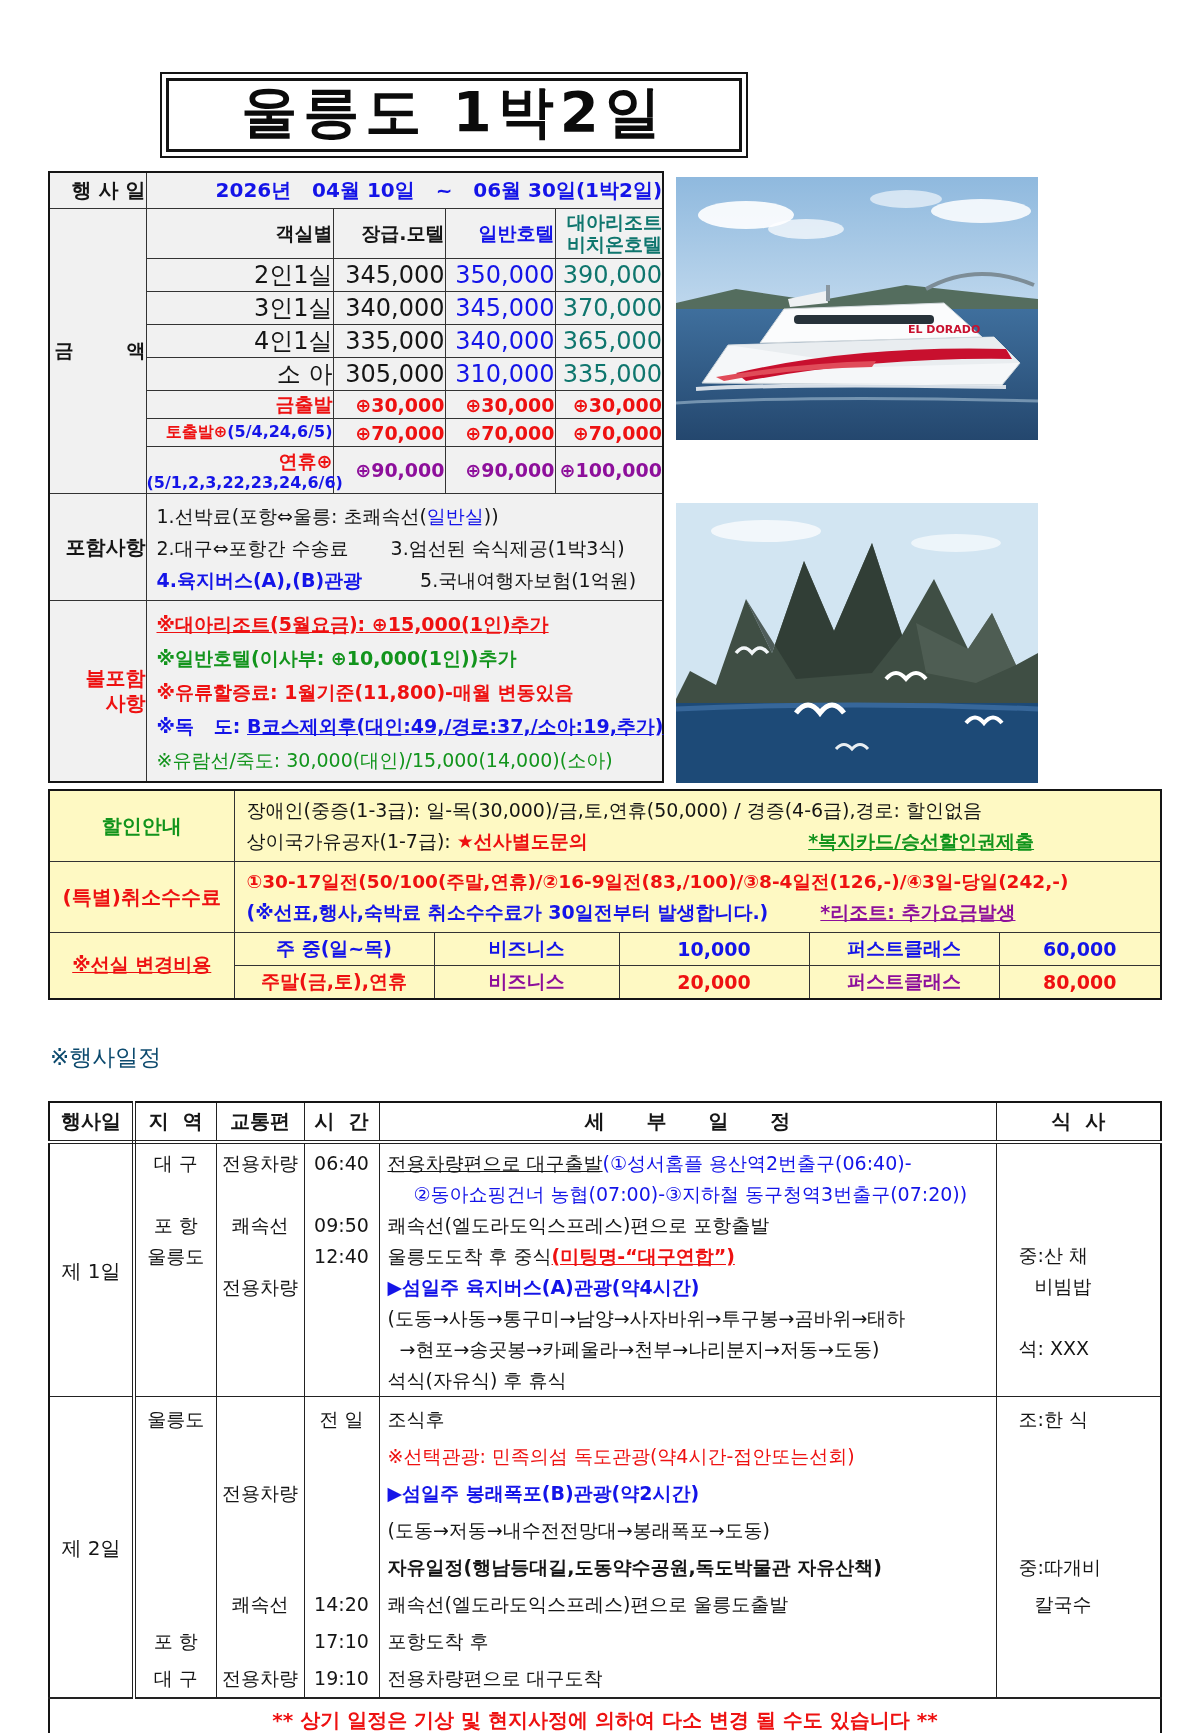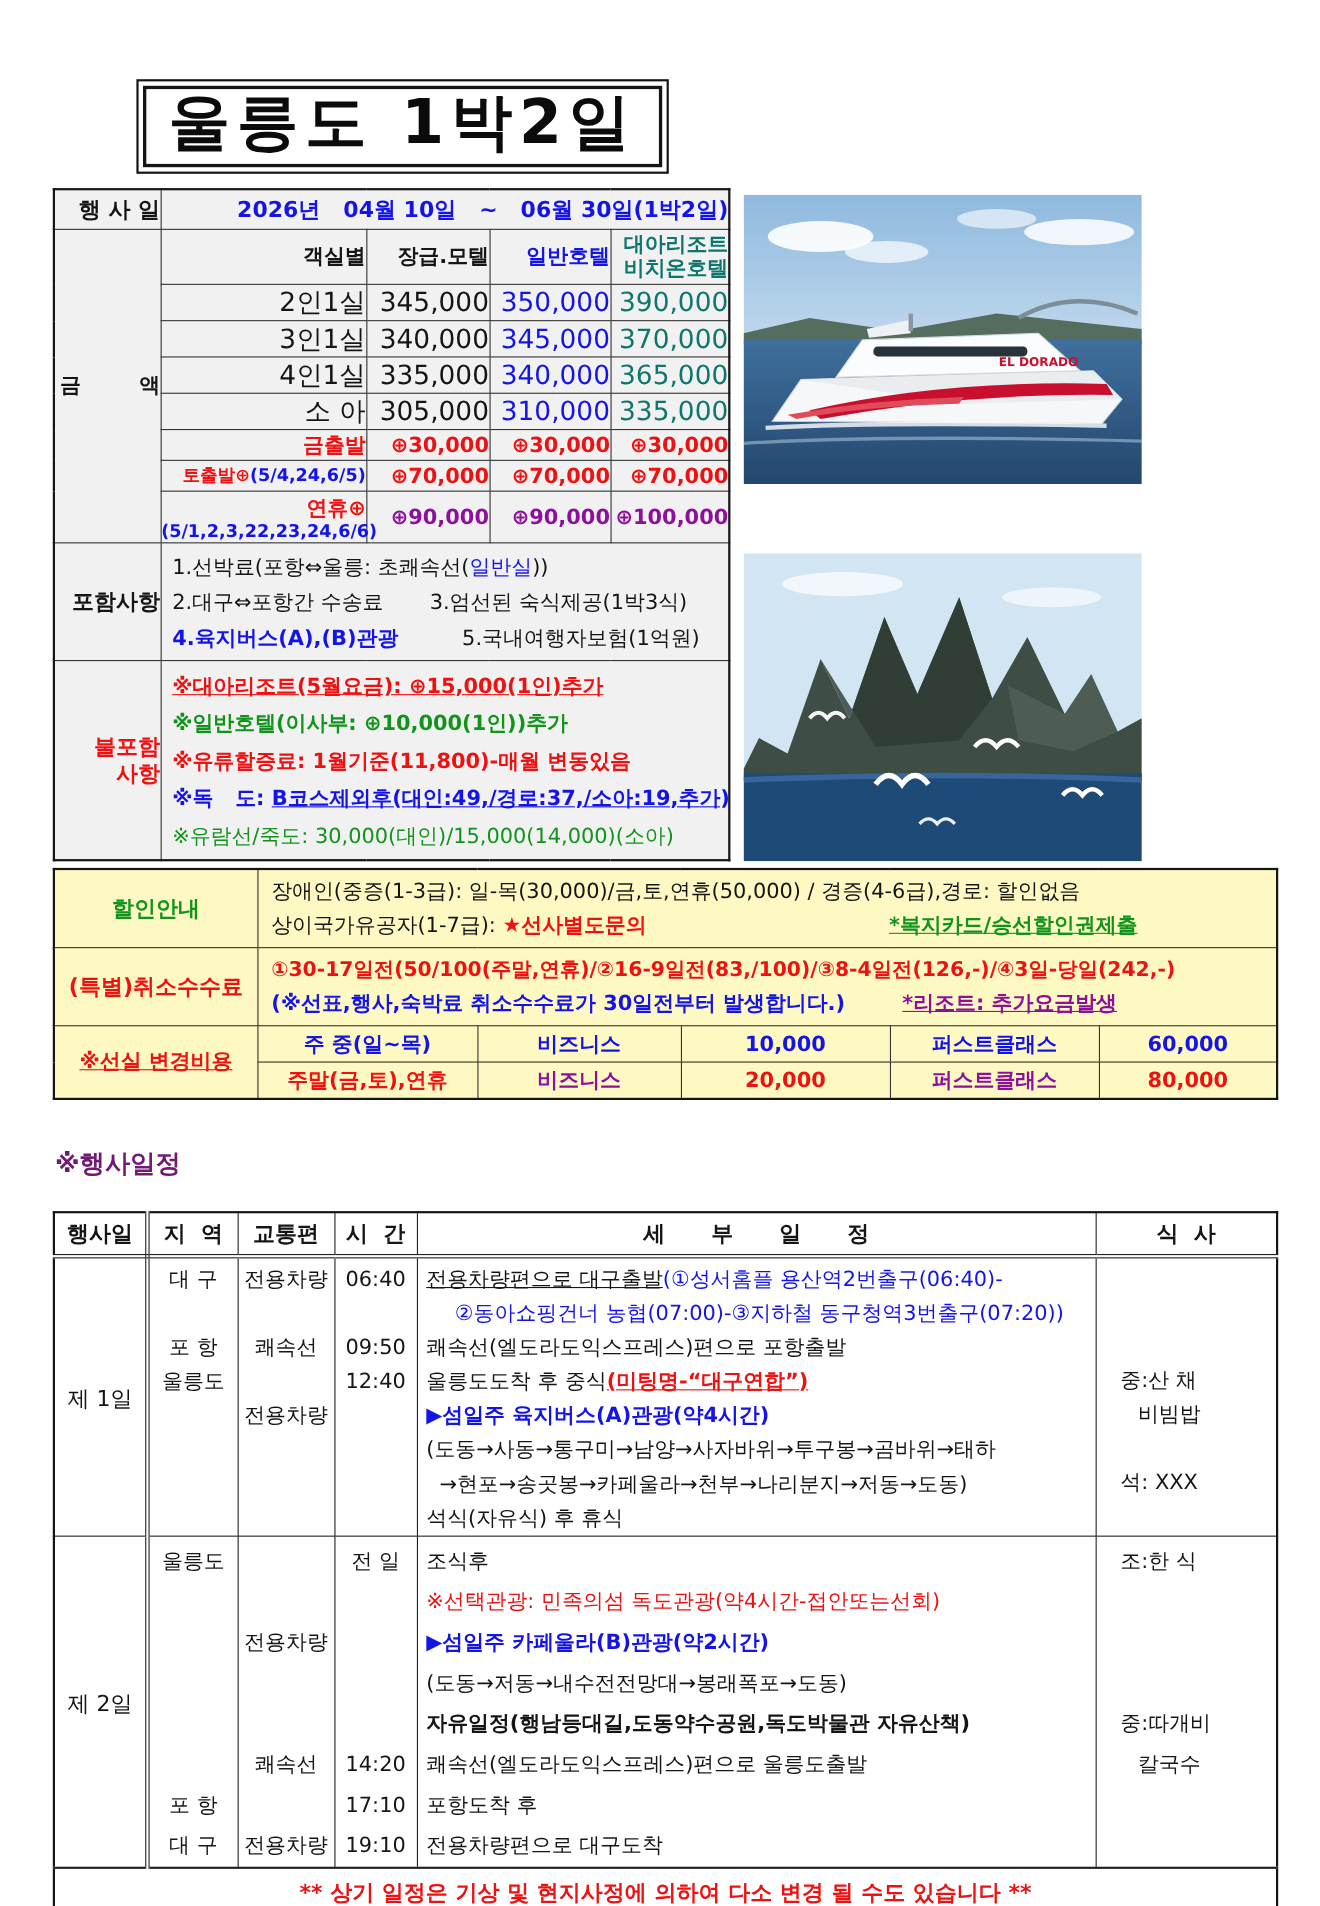--- a/index.html
+++ b/index.html
@@ -10,21 +10,21 @@
   .pre { white-space:pre; }
   .blue { color:#1414e8; }
   .red { color:#ee1111; }
   .magenta { color:#0f766e; }
   .purple { color:#8d0f9b; }
   .green { color:#12941c; }
   .bold { font-weight:bold; }
   .u { text-decoration:underline; }
 
   
-  .title-wrap { width:484px; margin-left:76px; border:2px solid #151515; padding:4px; background:#fff; }
+  .title-wrap { width:588px; margin-left:112px; border:2px solid #151515; padding:4px; background:#fff; }
   .title-inner { border:3px solid #151515; text-align:center; padding:0 0 6px; }
   .title-inner h1 { font-size:56px; font-weight:900; letter-spacing:6px; line-height:1.1; color:#0b0b0b; }
 
   
   .top-section { display:flex; gap:12px; margin-top:13px; }
 
   table { border-collapse:collapse; table-layout:fixed; }
   .info-table { width:614px; border:2px solid #151515; background:#f1f1f1; font-size:19px; }
   .info-table td { border:1px solid #333; text-align:right; vertical-align:middle; overflow:visible; }
   .c-label { font-weight:bold; font-size:20px; }
@@ -53,21 +53,21 @@
   .discount-table td { border:1px solid #333; vertical-align:middle; overflow:visible; }
   .dt-label { text-align:center; font-size:20px; font-weight:bold; }
   .dt-body { text-align:left; padding:4px 6px 4px 12px; }
   .dt-body .ln { white-space:nowrap; line-height:31px; height:31px; }
   .fee-line { font-size:18.5px; }
   .spread { display:flex; justify-content:space-between; padding-right:120px; }
   .gap3 { margin-left:46px; }
   .cabin-row td { height:33px; text-align:center; font-size:19px; font-weight:bold; }
 
   
-  .sch-heading { margin:42px 0 28px 2px; font-size:23px; font-weight:bold; color:#701a75; }
+  .sch-heading { margin:42px 0 28px 2px; font-size:23px; font-weight:normal; color:#0c4a6e; }
   .sch-table { width:1112px; border:2px solid #151515; background:#fff; font-size:19px; }
   .sch-table td { border:1px solid #222; vertical-align:top; overflow:visible; }
   .sch-head td { height:40px; text-align:center; vertical-align:middle; font-size:20px; font-weight:600; border-bottom:4px double #222; }
   .col-day { border-right:4px double #222 !important; }
   .day td { padding-top:4px; }
   .c-day { text-align:center; vertical-align:middle !important; font-size:20px; }
   .c-reg, .c-trn, .c-time { text-align:center; }
   .d1 .ln { height:31px; line-height:31px; white-space:nowrap; }
   .d2 .ln { height:37px; line-height:37px; white-space:nowrap; }
   .c-det { padding-left:8px; }
@@ -370,21 +370,21 @@
             <div class="ln"></div>
             <div class="ln"></div>
             <div class="ln"></div>
           <div class="ln">14:20</div>
           <div class="ln">17:10</div>
           <div class="ln">19:10</div>
         </td>
         <td class="c-det">
           <div class="ln">조식후</div>
           <div class="ln red">※선택관광: 민족의섬 독도관광(약4시간-접안또는선회)</div>
-          <div class="ln blue bold">▶섬일주 카페울라(B)관광(약2시간)</div>
+          <div class="ln blue bold">▶섬일주 봉래폭포(B)관광(약2시간)</div>
           <div class="ln">(도동→저동→내수전전망대→봉래폭포→도동)</div>
           <div class="ln bold">자유일정(행남등대길,도동약수공원,독도박물관 자유산책)</div>
           <div class="ln">쾌속선(엘도라도익스프레스)편으로 울릉도출발</div>
           <div class="ln">포항도착 후</div>
           <div class="ln">전용차량편으로 대구도착</div>
         </td>
         <td class="c-meal">
           <div class="ln pre">조:한  식</div>
           <div class="ln"></div>
             <div class="ln"></div>

